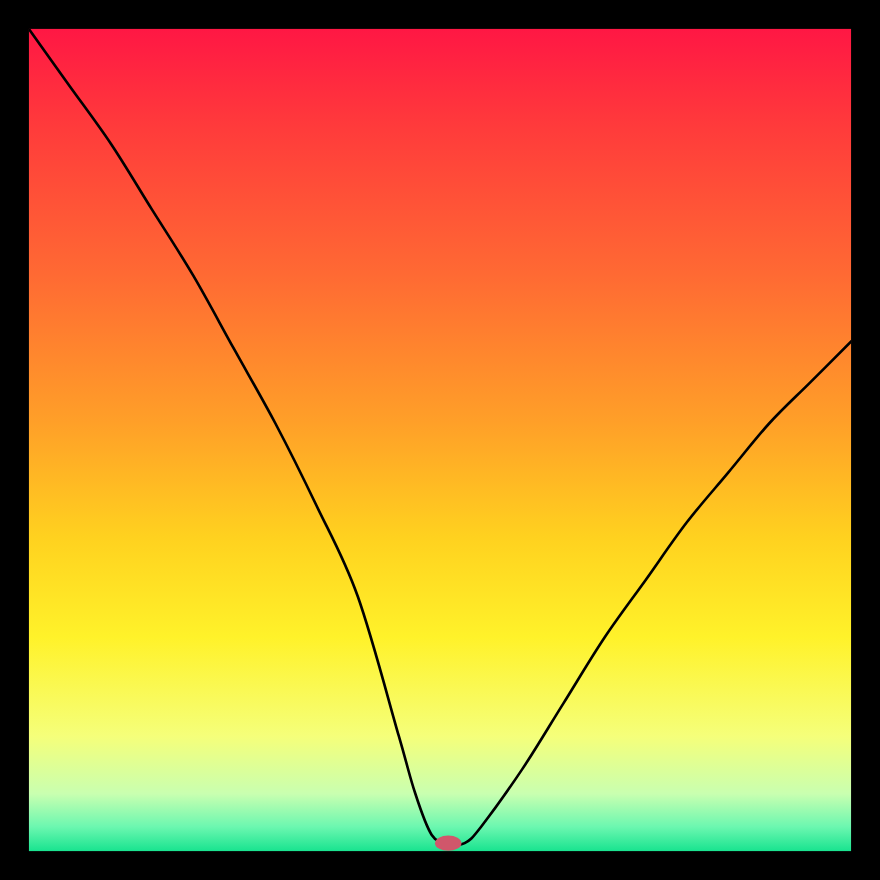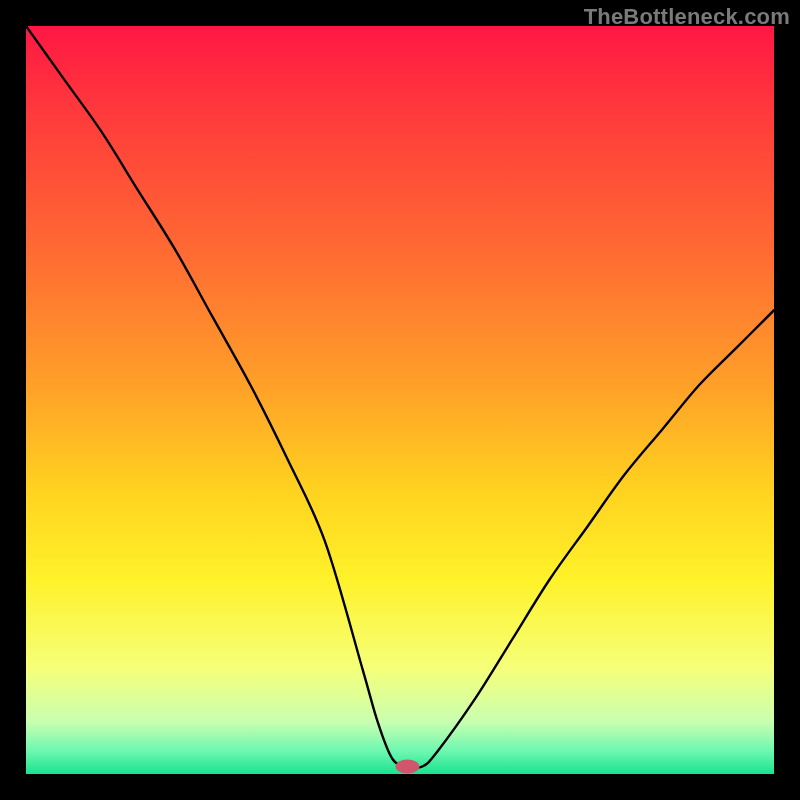--- a/index.html
+++ b/index.html
@@ -35,21 +35,20 @@
     font-weight: 600;
     letter-spacing: 0.2px;
     user-select: none;
   }
   svg { display: block; }
 </style>
 </head>
 <body>
 
 <div class="frame">
-  <div class="watermark">TheBottleneck.com</div>
 
   <div class="plot">
     <svg id="chart-svg" width="748" height="748" viewBox="0 0 748 748">
       <defs>
         <linearGradient id="bg-grad" x1="0" y1="0" x2="0" y2="1">
             <stop offset="0%" stop-color="#ff1744"></stop>
             <stop offset="12%" stop-color="#ff3b3b"></stop>
             <stop offset="30%" stop-color="#ff6a33"></stop>
             <stop offset="48%" stop-color="#ffa028"></stop>
             <stop offset="62%" stop-color="#ffd21f"></stop>

